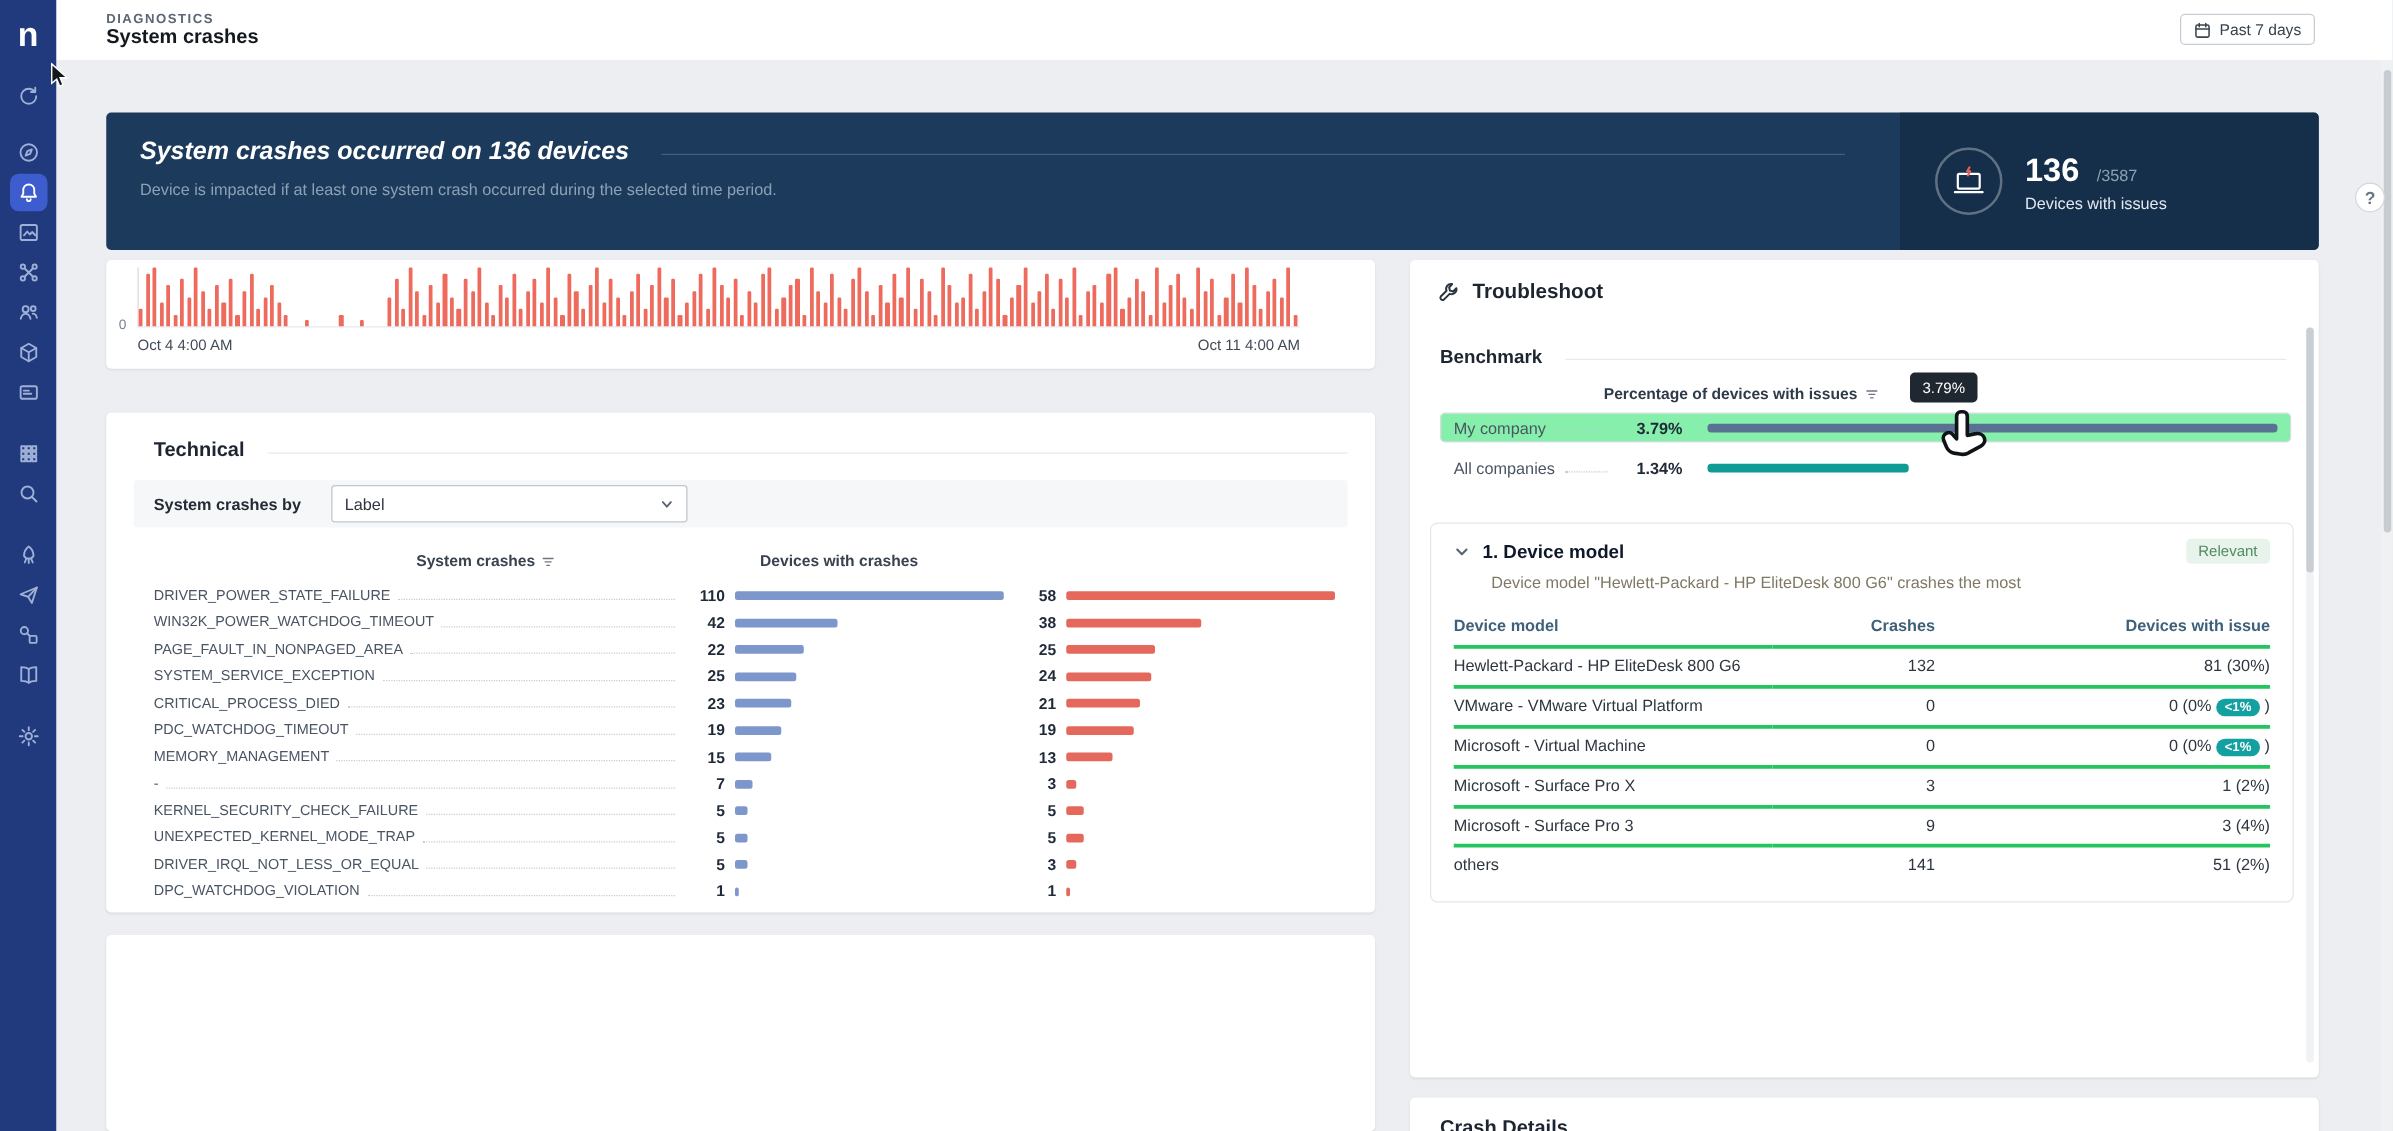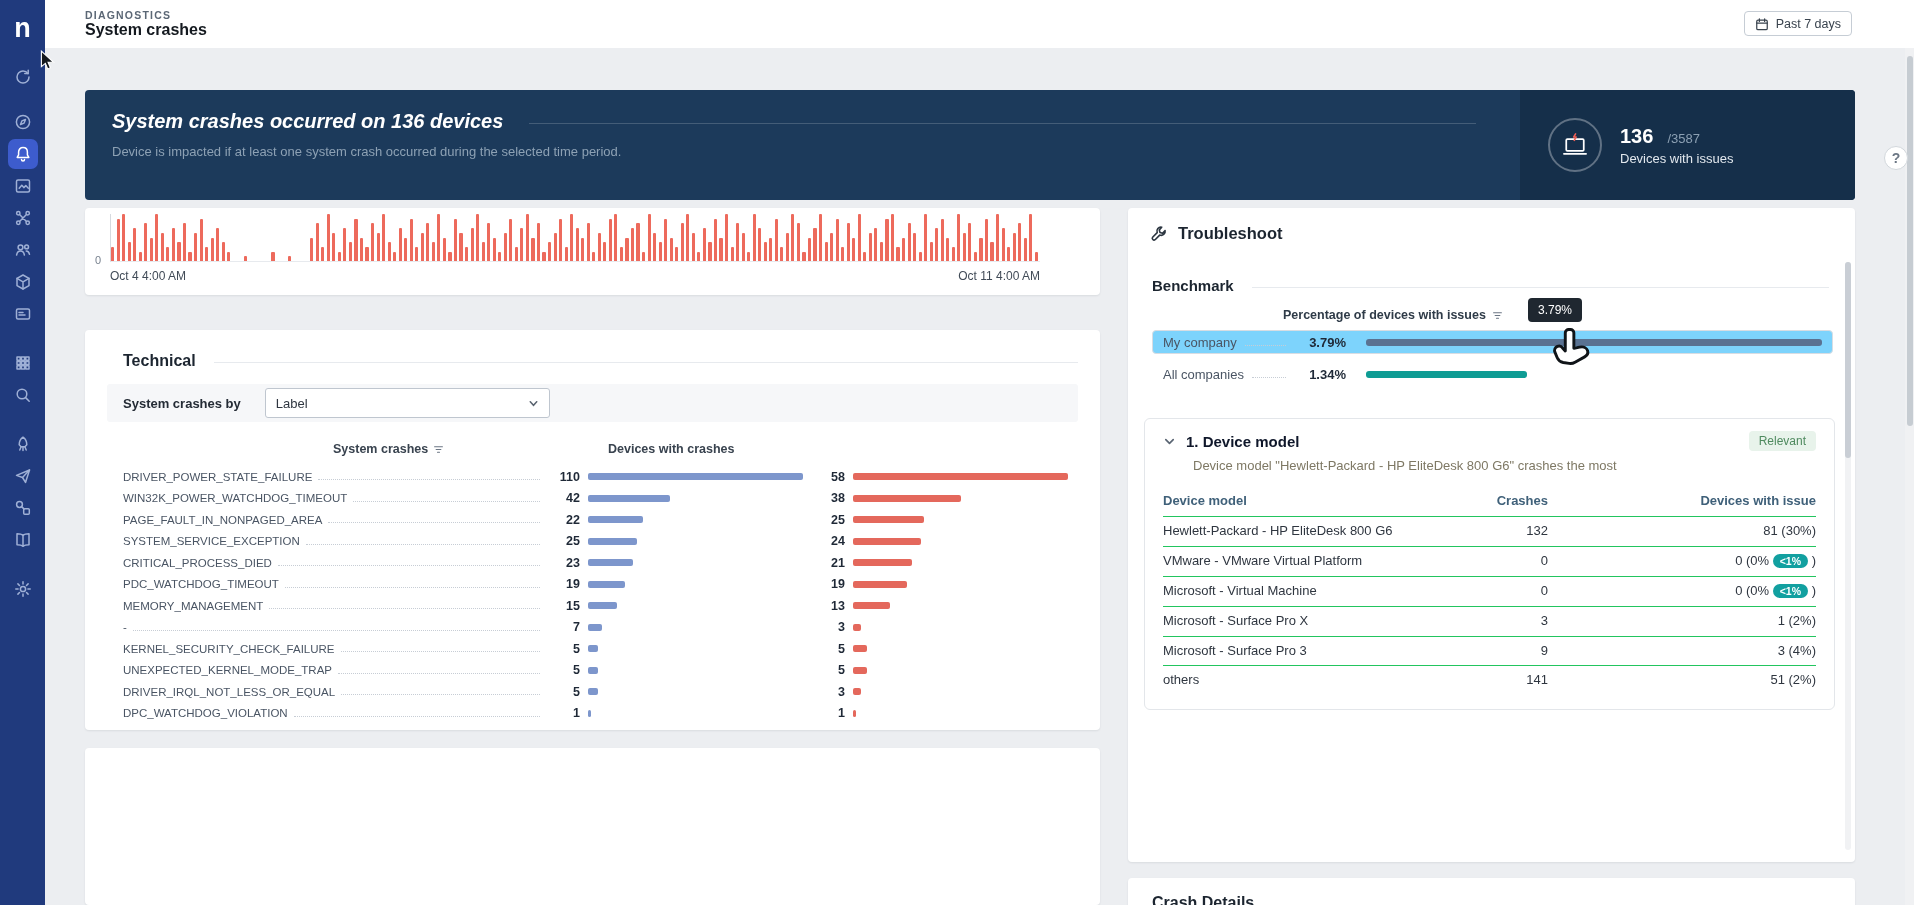--- a/index.html
+++ b/index.html
@@ -27,21 +27,21 @@
 
   
   .hero { position:absolute; left:40px; top:42px; width:1770px; height:110px; border-radius:4px; overflow:hidden; display:flex; background:#1c3a5b; }
   .hero-left { flex:1; padding:20px 0 0 27px; }
   .hero-title-row { display:flex; align-items:center;font-style:italic; }
   .hero-title { font-size:20px; font-weight:600; color:#fff; white-space:nowrap; }
   .hero-rule { flex:1; height:1px; background:rgba(255,255,255,.18); margin:4px 44px 0 26px; }
   .hero-subtitle { margin-top:11px; font-size:13px; color:#8da1b4; }
   .hero-right { width:335px; background:#152f4a; display:flex; align-items:center; gap:18px; padding-left:28px; flex:none; }
   .hero-circle { width:54px; height:54px; border-radius:50%; border:2px solid rgba(255,255,255,.32); display:flex; align-items:center; justify-content:center; flex:none; }
-  .hero-count { font-size:20px; font-weight:bold; color:#fff; }
+  .hero-count { font-size:26px; font-weight:bold; color:#fff; }
   .hero-total { font-size:13px; color:#8ca0b3; margin-left:14px; }
   .hero-count-label { font-size:13px; color:#e2e8ee; margin-top:3px; }
 
   
   .chart-card { left:40px; top:160px; width:1015px; height:87px; }
   .tl-plot { position:absolute; left:25px; top:6px; width:930px; height:48px; border-left:1px solid #d6dadf; border-bottom:1px solid #e7eaee; display:flex; align-items:flex-end; }
   .tlbar { flex:1; margin-right:2.4px; background:#ed6a5c; border-radius:1px 1px 0 0; }
   .tl-zero { position:absolute; left:10px; top:46px; font-size:11px; color:#78828f; }
   .tl-xlabels { position:absolute; left:25px; top:61px; width:930px; display:flex; justify-content:space-between; font-size:12px; color:#414b57; }
 
@@ -74,40 +74,40 @@
 
   
   .troubleshoot-card { left:1083px; top:160px; width:727px; height:654px; overflow:hidden; }
   .ts-head { display:flex; align-items:center; gap:10px; padding:16px 24px 0 22px; }
   .ts-head h2 { font-size:16.5px; font-weight:bold; color:#1c2530; }
   .ts-head svg { stroke:#2b3540; fill:none; stroke-width:1.6; stroke-linecap:round; stroke-linejoin:round; }
   .sub-head { display:flex; align-items:center; margin:34px 26px 0 24px; }
   .sub-head h3 { font-size:15px; font-weight:bold; color:#1c2530; white-space:nowrap; }
   .bench-colhead { margin:14px 0 0 155px; display:flex; align-items:center; gap:6px; font-size:12.5px; font-weight:bold; color:#2f3b48; cursor:pointer; }
   .bench-row { margin:8px 22px 0 24px; height:24px; display:flex; align-items:center; padding:0 10px; border:1px solid transparent; border-radius:4px; cursor:pointer; }
-  .bench-row.highlight { border-color:#d8dde3; background:#7dd3fc; }
+  .bench-row.highlight { border-color:#d8dde3; background:#86efac; }
   .b-label { font-size:13px; color:#4a5564; white-space:nowrap; }
   .b-dots { flex:1; border-bottom:1px dotted #c7cdd5; height:1px; margin:0 8px; transform:translateY(3px); }
   .b-val { width:52px; font-size:13px; font-weight:bold; color:#1f2937; text-align:right; flex:none; }
   .b-barwrap { width:456px; flex:none; margin-left:20px; }
   .b-bar { display:block; height:7px; border-radius:3px; }
   .bench-tooltip { position:absolute; left:400px; top:90px; background:#1f2730; color:#fff; font-size:12px; padding:5px 10px; border-radius:4px; z-index:6; }
   .hand-cursor { position:absolute; left:424px; top:118px; z-index:7; }
 
   .dm-panel { margin:32px 20px 0 16px; border:1px solid #e3e6ea; border-radius:6px; padding:12px 18px 14px 18px; }
   .dm-header { display:flex; align-items:center; cursor:pointer; }
   .dm-chevron { stroke:#5a6573; fill:none; stroke-width:1.8; stroke-linecap:round; stroke-linejoin:round; }
   .dm-title { font-size:15px; font-weight:bold; color:#0f172a; margin-left:10px; }
   .dm-spacer { flex:1; }
   .dm-badge { background:#e8f3eb; color:#4f8a5f; font-size:12px; padding:3px 10px; border-radius:4px; }
   .dm-insight { margin:7px 0 0 30px; font-size:13px; color:#7e7864; }
   .dm-table { width:100%; border-collapse:collapse; margin-top:16px; }
   .dm-table th { font-size:13px; font-weight:bold; color:#3f6079; text-align:left; padding:4px 0 8px 0; }
   .dm-table th.num, .dm-table td.num { text-align:right; }
-  .dm-table td { font-size:13px; color:#2f3640; padding:6px 0; border-top:1px solid #22c55e; line-height:1.3;margin-top:25px; }
+  .dm-table td { font-size:13px; color:#2f3640; padding:6px 0; border-top:3px solid #22c55e; line-height:1.3;margin-top:25px; }
   .dm-table td:first-child { max-width:240px; }
   .dm-table col.c-model { width:255px; } .dm-table col.c-crashes { width:130px; } .dm-table col.c-devices { width:268px; }
   .pill { background:#12a0a0; color:#fff; font-size:10.5px; font-weight:bold; padding:1px 7px; border-radius:8px; }
 
   .ts-scrollbar { position:absolute; right:4px; top:54px; bottom:12px; width:6px; border-radius:3px; background:#f1f2f4; cursor:pointer; }
   .ts-scrollbar .thumb { width:6px; height:196px; border-radius:3px; background:#c9ced5; }
 
   .crash-details-card { left:1083px; top:830px; width:727px; height:75px; padding:16px 24px; }
   .crash-details-card h2 { font-size:16px; font-weight:bold; color:#1c2530; }
 

